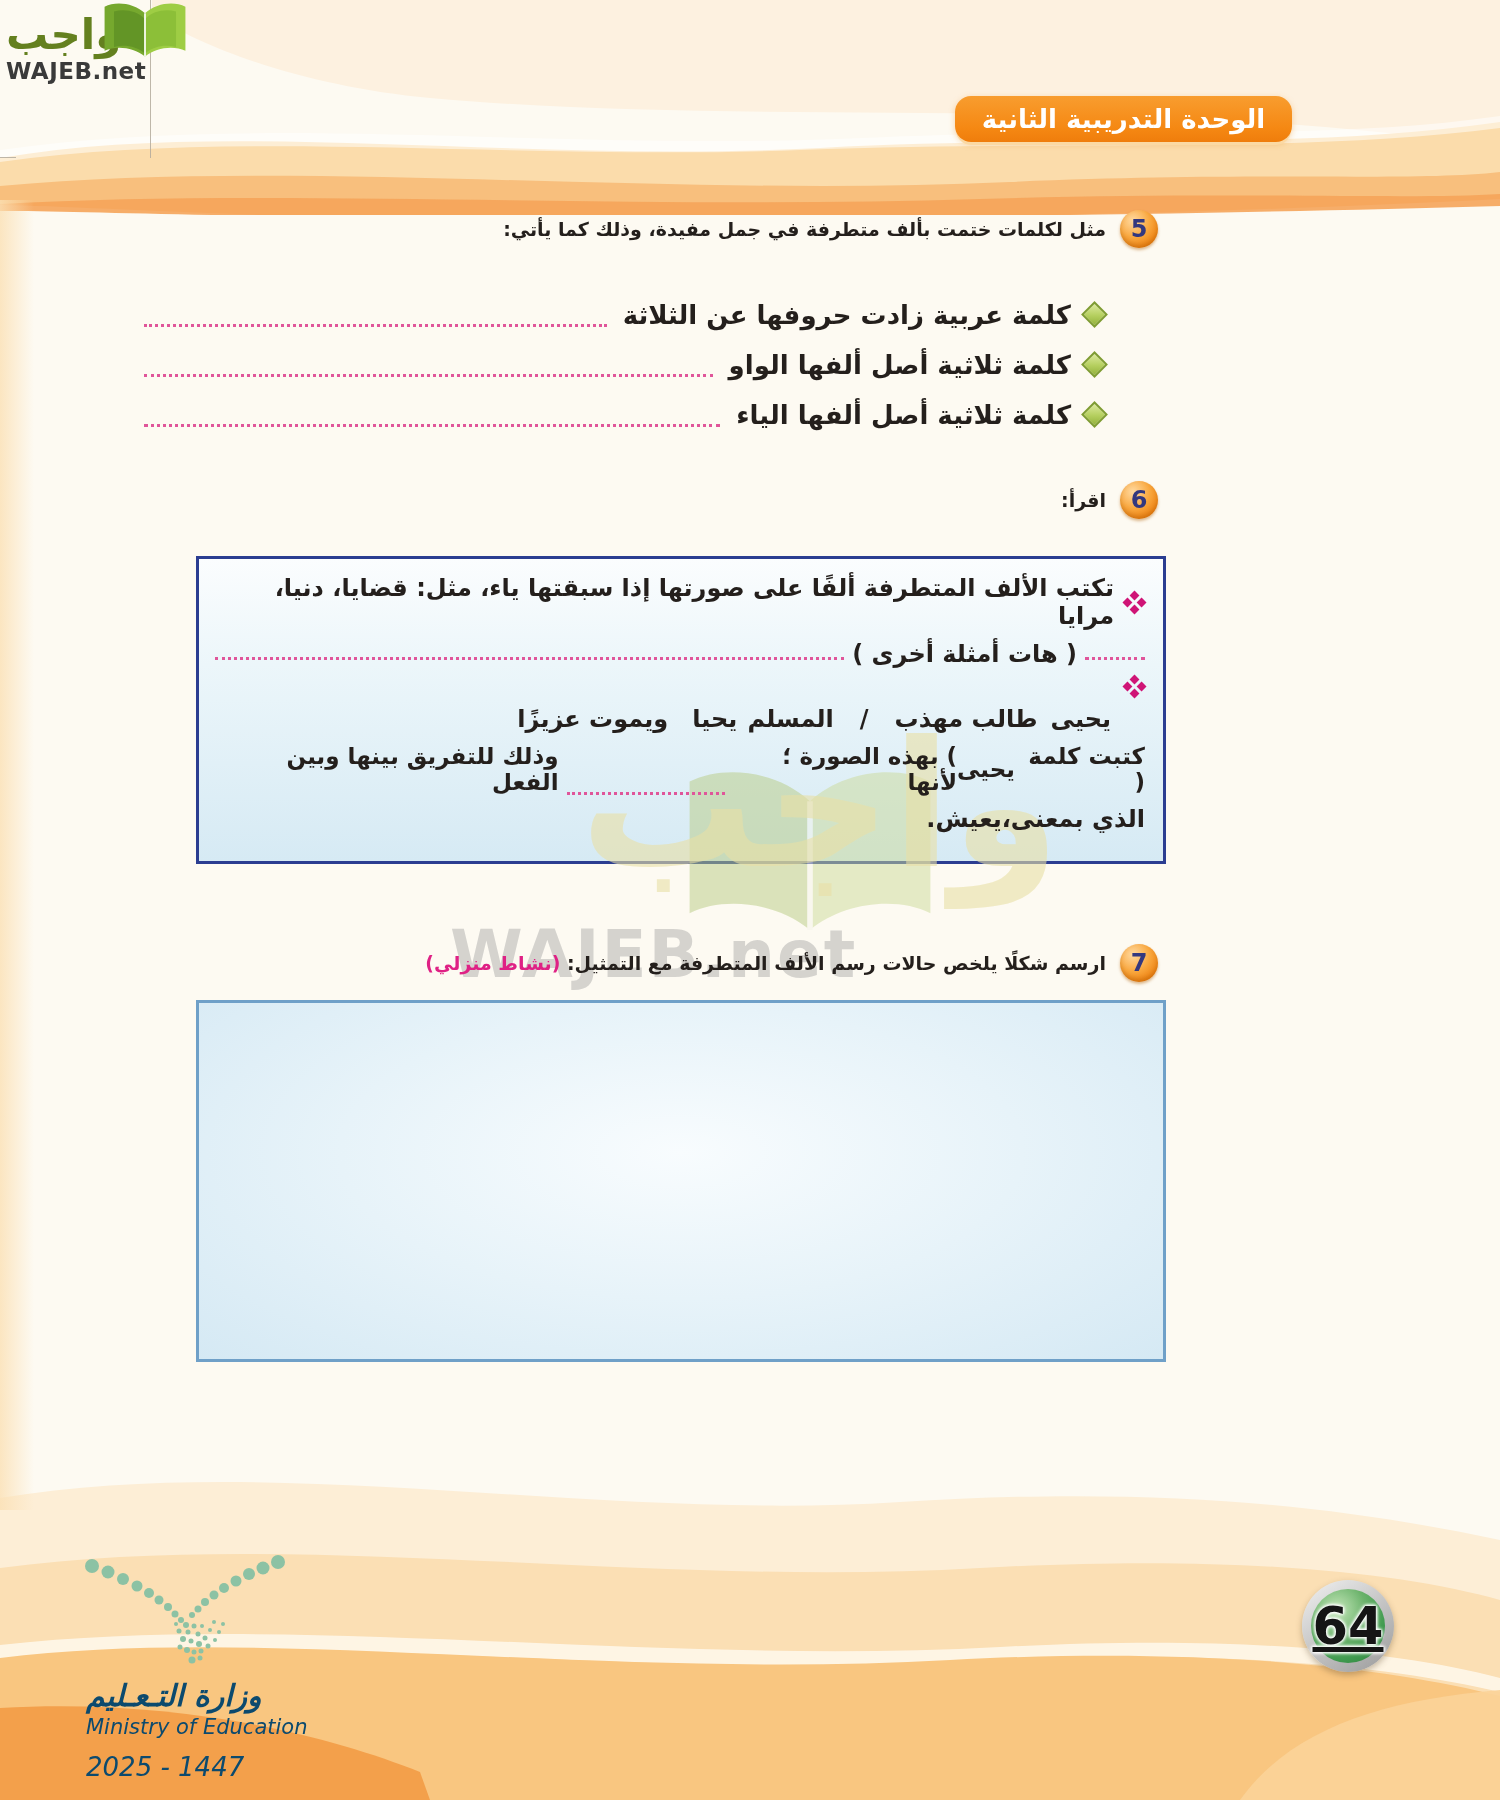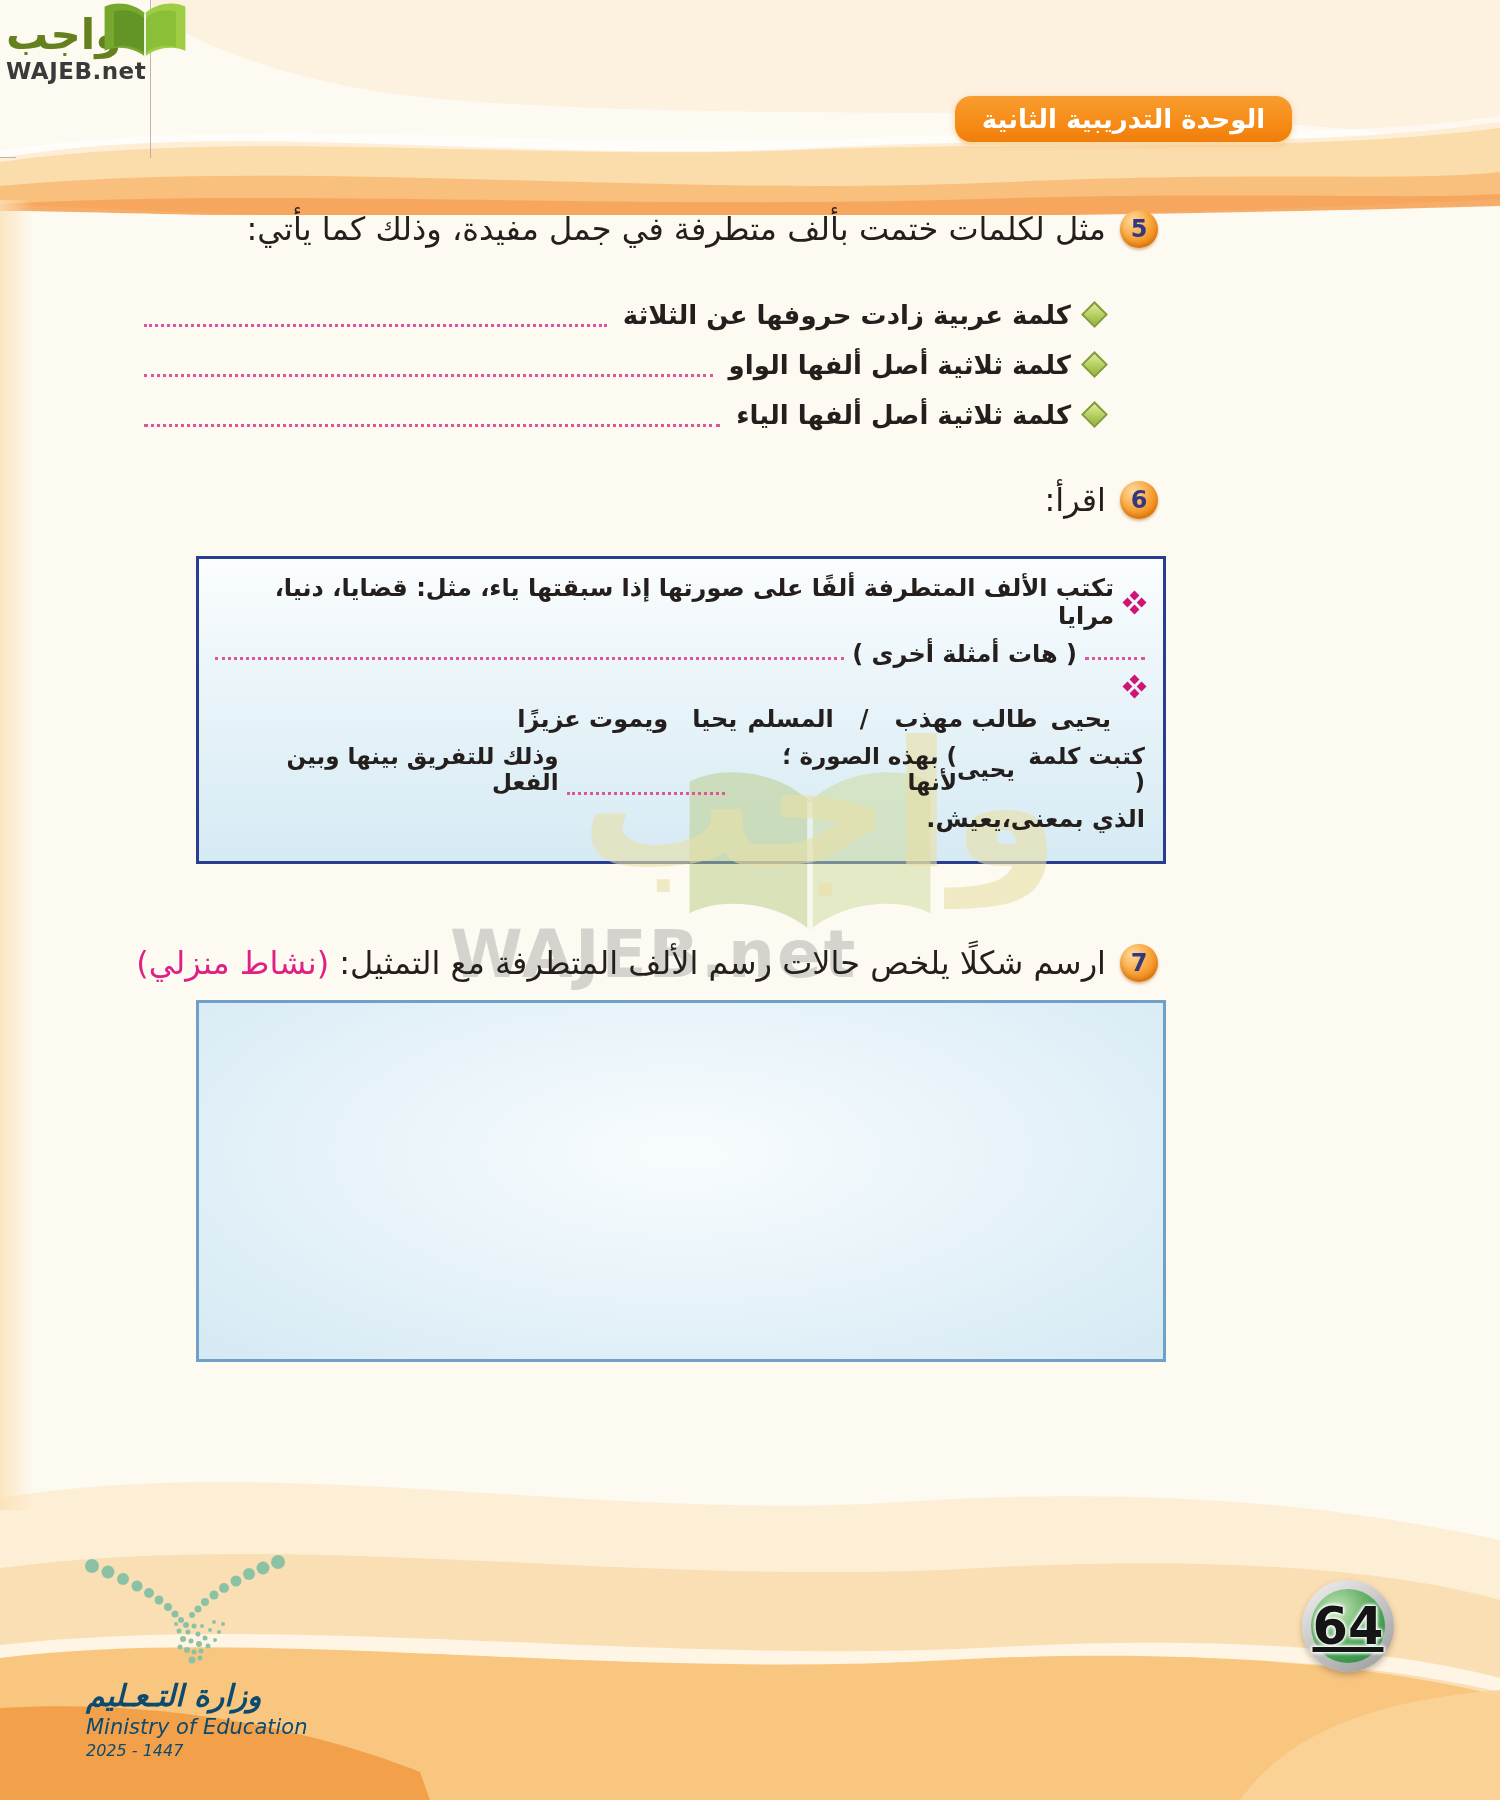--- a/index.html
+++ b/index.html
@@ -27,21 +27,21 @@
 
   
   .qrow{display:flex;direction:rtl;align-items:center;gap:14px;z-index:4;}
   .numcircle{
     width:38px;height:38px;border-radius:50%;flex:0 0 38px;
     background:radial-gradient(circle at 34% 28%,#ffd9a0 0%,#f9a83f 45%,#ef8312 78%,#e1720a 100%);
     box-shadow:0 2px 3px rgba(180,100,10,.45), inset 0 -3px 4px rgba(160,80,0,.35);
     display:flex;align-items:center;justify-content:center;
     font-size:24px;font-weight:bold;color:#33387f;
   }
-  .qtext{font-weight:normal;font-size:32px;color:#241f1c;white-space:nowrap;}
+  .qtext{font-weight:bold;font-size:19px;color:#241f1c;white-space:nowrap;}
   .pink{color:#df2185;}
 
   
   .bullets{left:140px;top:290px;width:968px;z-index:4;}
   .bullet-row{display:flex;direction:rtl;align-items:flex-end;height:50px;position:relative;z-index:4;}
   .diamond{
     width:15px;height:15px;flex:0 0 15px;transform:rotate(45deg);
     background:linear-gradient(135deg,#dcea9f 0%,#b5cf5f 55%,#93b23c 100%);
     border:2px solid #7f9c33;margin:0 4px 16px 0;
   }
@@ -76,21 +76,21 @@
   .watermark{left:430px;top:710px;width:745px;height:305px;z-index:3;pointer-events:none;}
   .wm-book{left:240px;top:0;width:280px;height:300px;opacity:.5;}
   .wm-ar{left:150px;top:8px;font-size:175px;font-weight:bold;color:#e9e0a6;opacity:.6;direction:rtl;line-height:1;}
   .wm-en{left:20px;top:206px;font-size:66px;font-weight:bold;color:#9f9f9f;opacity:.42;letter-spacing:2px;}
 
   
   .ministry{left:72px;top:1550px;width:280px;z-index:4;color:#0c4a6e;font-style:italic;}
   .ministry-dots{width:210px;height:118px;margin-left:10px;}
   .ministry-ar{font-size:30px;font-weight:bold;direction:rtl;text-align:left;margin:10px 0 2px 14px;}
   .ministry-en{font-size:21px;margin-left:14px;}
-  .ministry-years{font-size:16px;margin-left:14px;margin-top:2px;}
+  .ministry-years{font-size:26px;margin-left:14px;margin-top:13px;}
 
   .page-ball{
     left:1302px;top:1580px;width:92px;height:92px;border-radius:50%;z-index:4;
     background:linear-gradient(145deg,#f2f2f2 0%,#c9c9c9 45%,#9a9a9a 100%);
     box-shadow:0 3px 6px rgba(90,70,40,.35);
     display:flex;align-items:center;justify-content:center;
   }
   .page-ball-inner{
     width:74px;height:74px;border-radius:50%;
     background:radial-gradient(circle at 35% 28%,#c3e6b8 0%,#6cb36c 40%,#3f9a4f 70%,#2e7a3a 100%);

